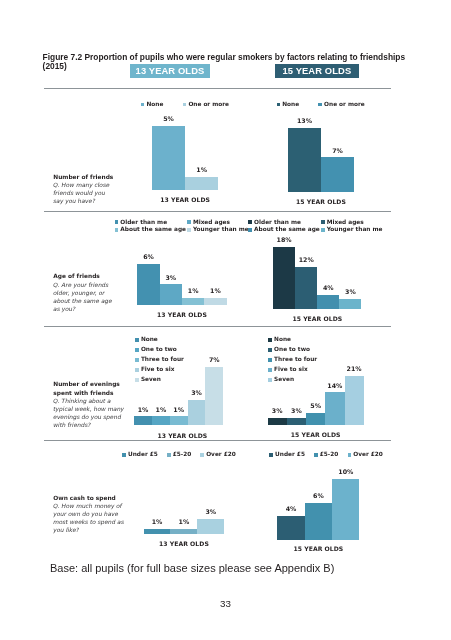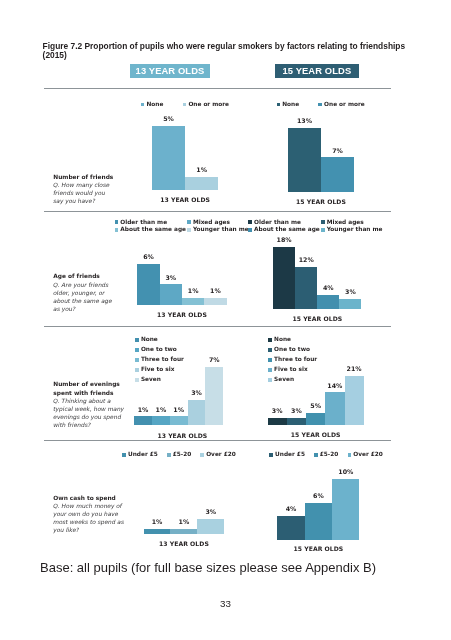--- a/index.html
+++ b/index.html
@@ -1,34 +1,34 @@
 <!DOCTYPE html>
 <html><head>
 <meta charset="utf-8">
 <title>Figure 7.2</title>
 <style>
   html,body{margin:0;padding:0;}
   body{width:451px;height:640px;background:#ffffff;font-family:"Liberation Sans",sans-serif;overflow:hidden;position:relative;}
   .page{position:absolute;left:0;top:0;width:451px;height:640px;}
-  .title{position:absolute;left:42.6px;top:42px;width:364px;font-family:"Liberation Sans",sans-serif;font-weight:bold;font-size:8.4px;line-height:9.4px;color:#231f20;}
+  .title{position:absolute;left:42.6px;top:53px;width:364px;font-family:"Liberation Sans",sans-serif;font-weight:bold;font-size:8.4px;line-height:9.4px;color:#231f20;}
   .banner{position:absolute;height:14.5px;display:flex;align-items:center;justify-content:center;color:#fff;font-weight:bold;font-size:9.4px;letter-spacing:0.1px;}
   #banner13{left:130px;top:63.6px;width:80px;background:#6FB5CC;}
   #banner15{left:274.9px;top:63.6px;width:84px;background:#2E5E73;}
   .rowdiv{position:absolute;left:43.5px;width:347px;height:1px;background:#8d9498;}
   .qlabel{position:absolute;left:53.3px;width:90px;font-family:"DejaVu Sans",sans-serif;font-size:5.85px;color:#3a3a3c;}
   .qlabel .h{font-weight:bold;display:block;line-height:8.5px;color:#231f20;}
   .qlabel .q{font-style:italic;display:block;line-height:8.0px;}
   .legend{position:absolute;font-family:"DejaVu Sans",sans-serif;font-size:5.8px;font-weight:bold;color:#231f20;line-height:7px;}
   .lgi{display:inline-flex;align-items:center;white-space:nowrap;height:7px;}
   .sw{width:3.6px;height:3.6px;margin-right:2.1px;display:inline-block;flex:0 0 auto;}
   .chart{position:absolute;}
   .bar{position:absolute;bottom:0;}
   .dlab{position:absolute;font-family:"DejaVu Sans",sans-serif;font-size:6.3px;font-weight:bold;color:#231f20;text-align:center;line-height:7px;}
   .axlab{position:absolute;font-family:"DejaVu Sans",sans-serif;font-size:6.1px;font-weight:bold;color:#231f20;text-align:center;letter-spacing:0.05px;line-height:7px;}
-  .basenote{position:absolute;left:40px;top:563.3px;font-size:13px;line-height:10px;color:#231f20;font-family:"Liberation Sans",sans-serif;}
+  .basenote{position:absolute;left:50px;top:563.3px;font-size:11px;line-height:10px;color:#231f20;font-family:"Liberation Sans",sans-serif;}
   .pageno{position:absolute;left:0;top:597.6px;width:451px;text-align:center;font-size:9.8px;line-height:11px;color:#231f20;font-family:"Liberation Sans",sans-serif;}
 </style>
 </head>
 <body>
 
 <div class="page">
   <div class="title">Figure 7.2 Proportion of pupils who were regular smokers by factors relating to friendships (2015)</div>
   <div class="banner" id="banner13">13 YEAR OLDS</div>
   <div class="banner" id="banner15">15 YEAR OLDS</div>
   <div id="dynamic">

